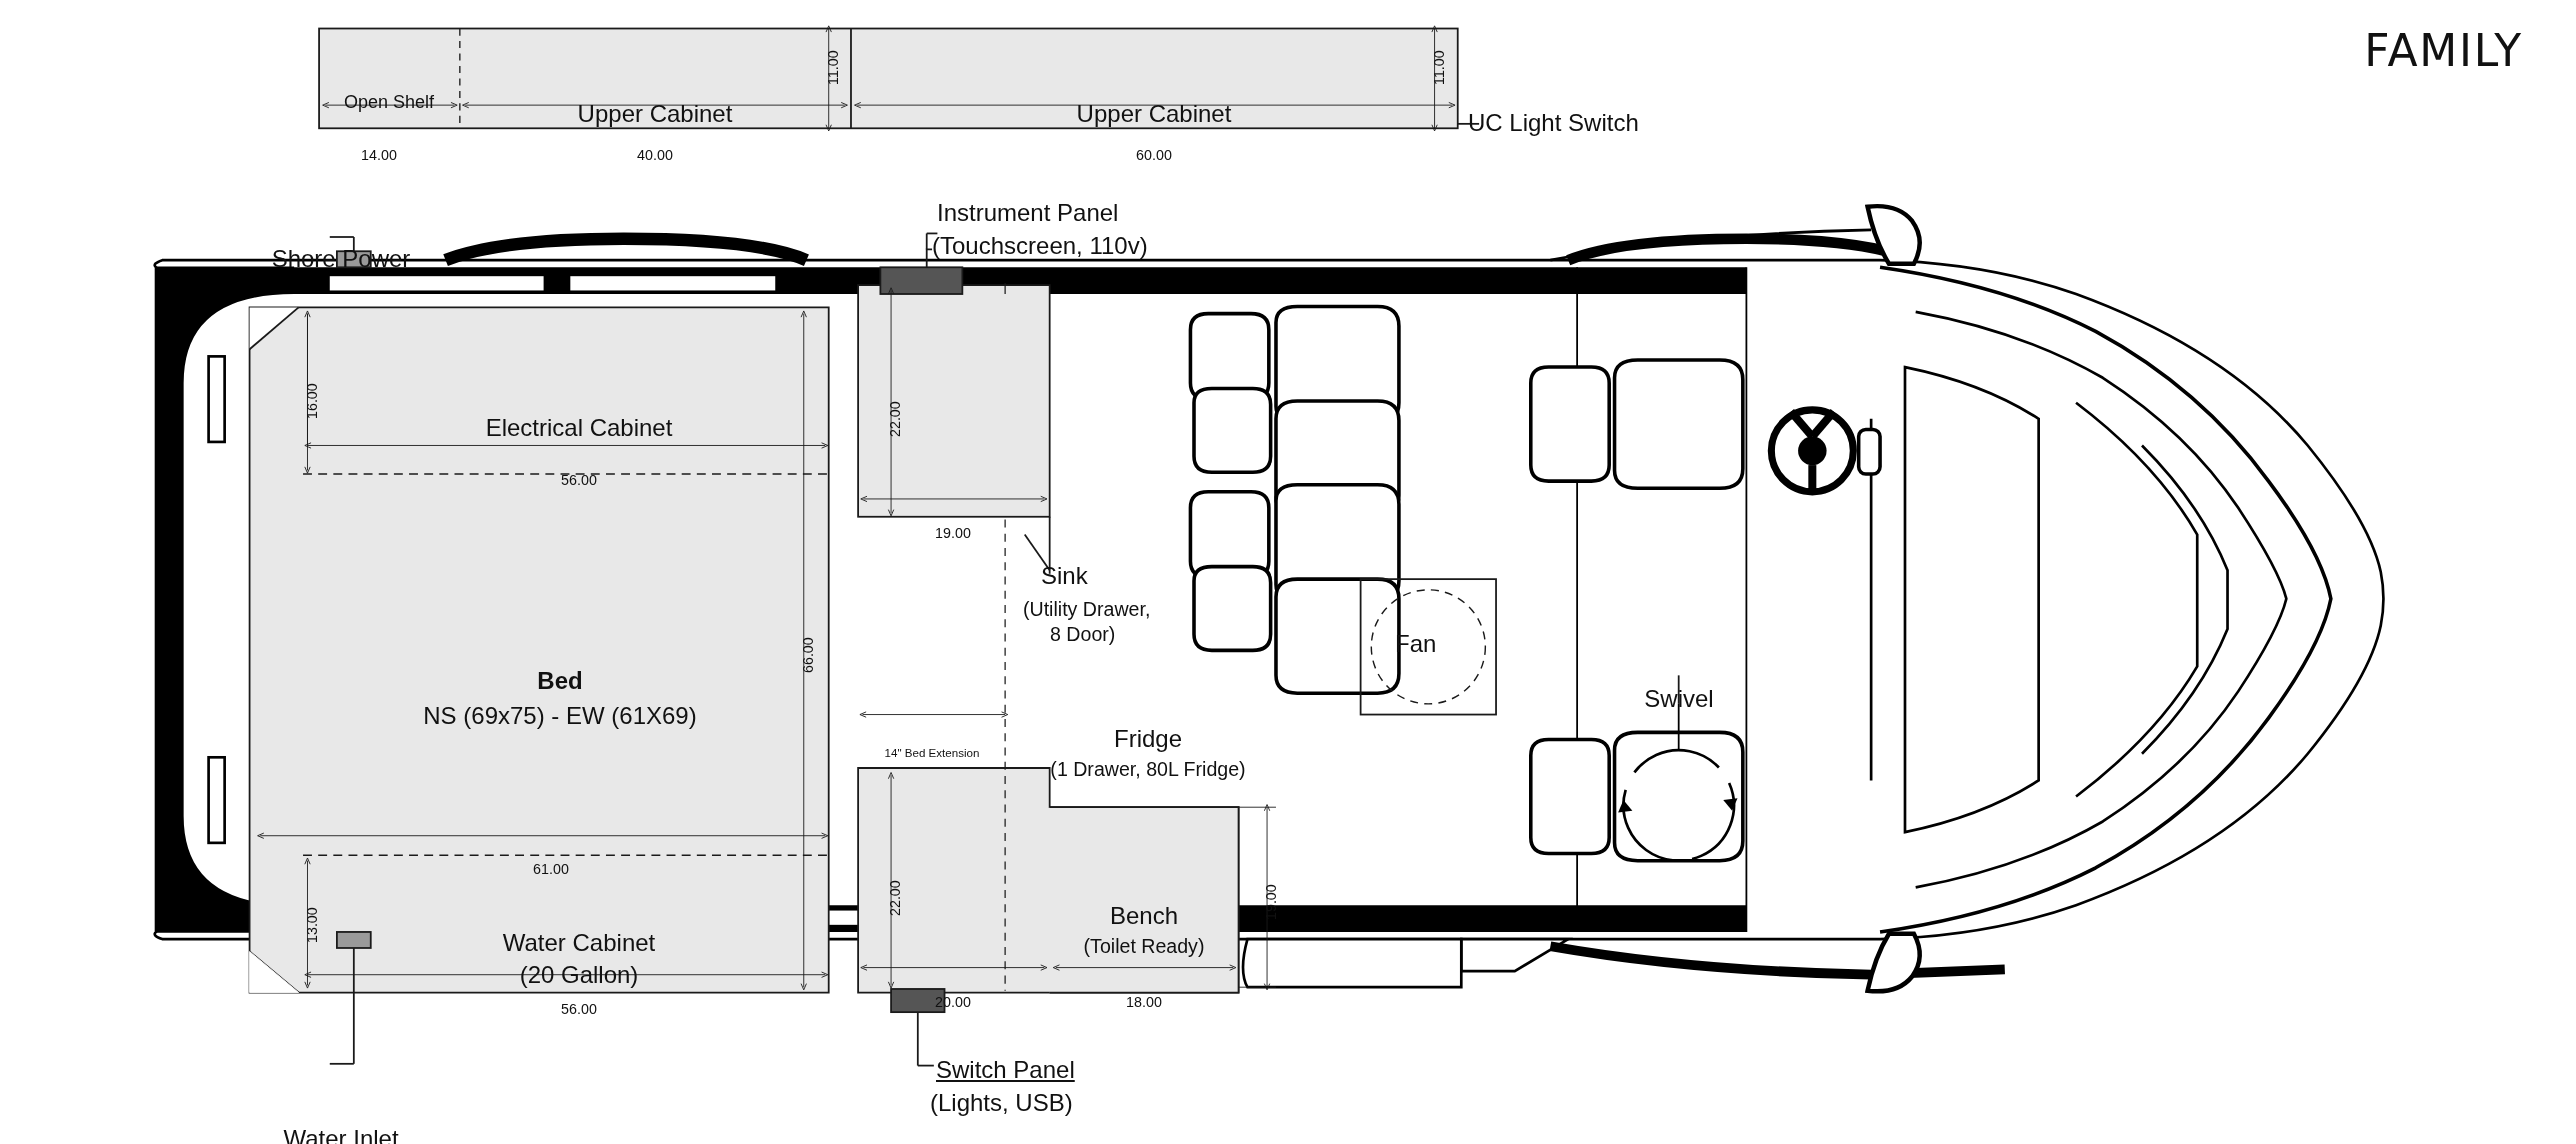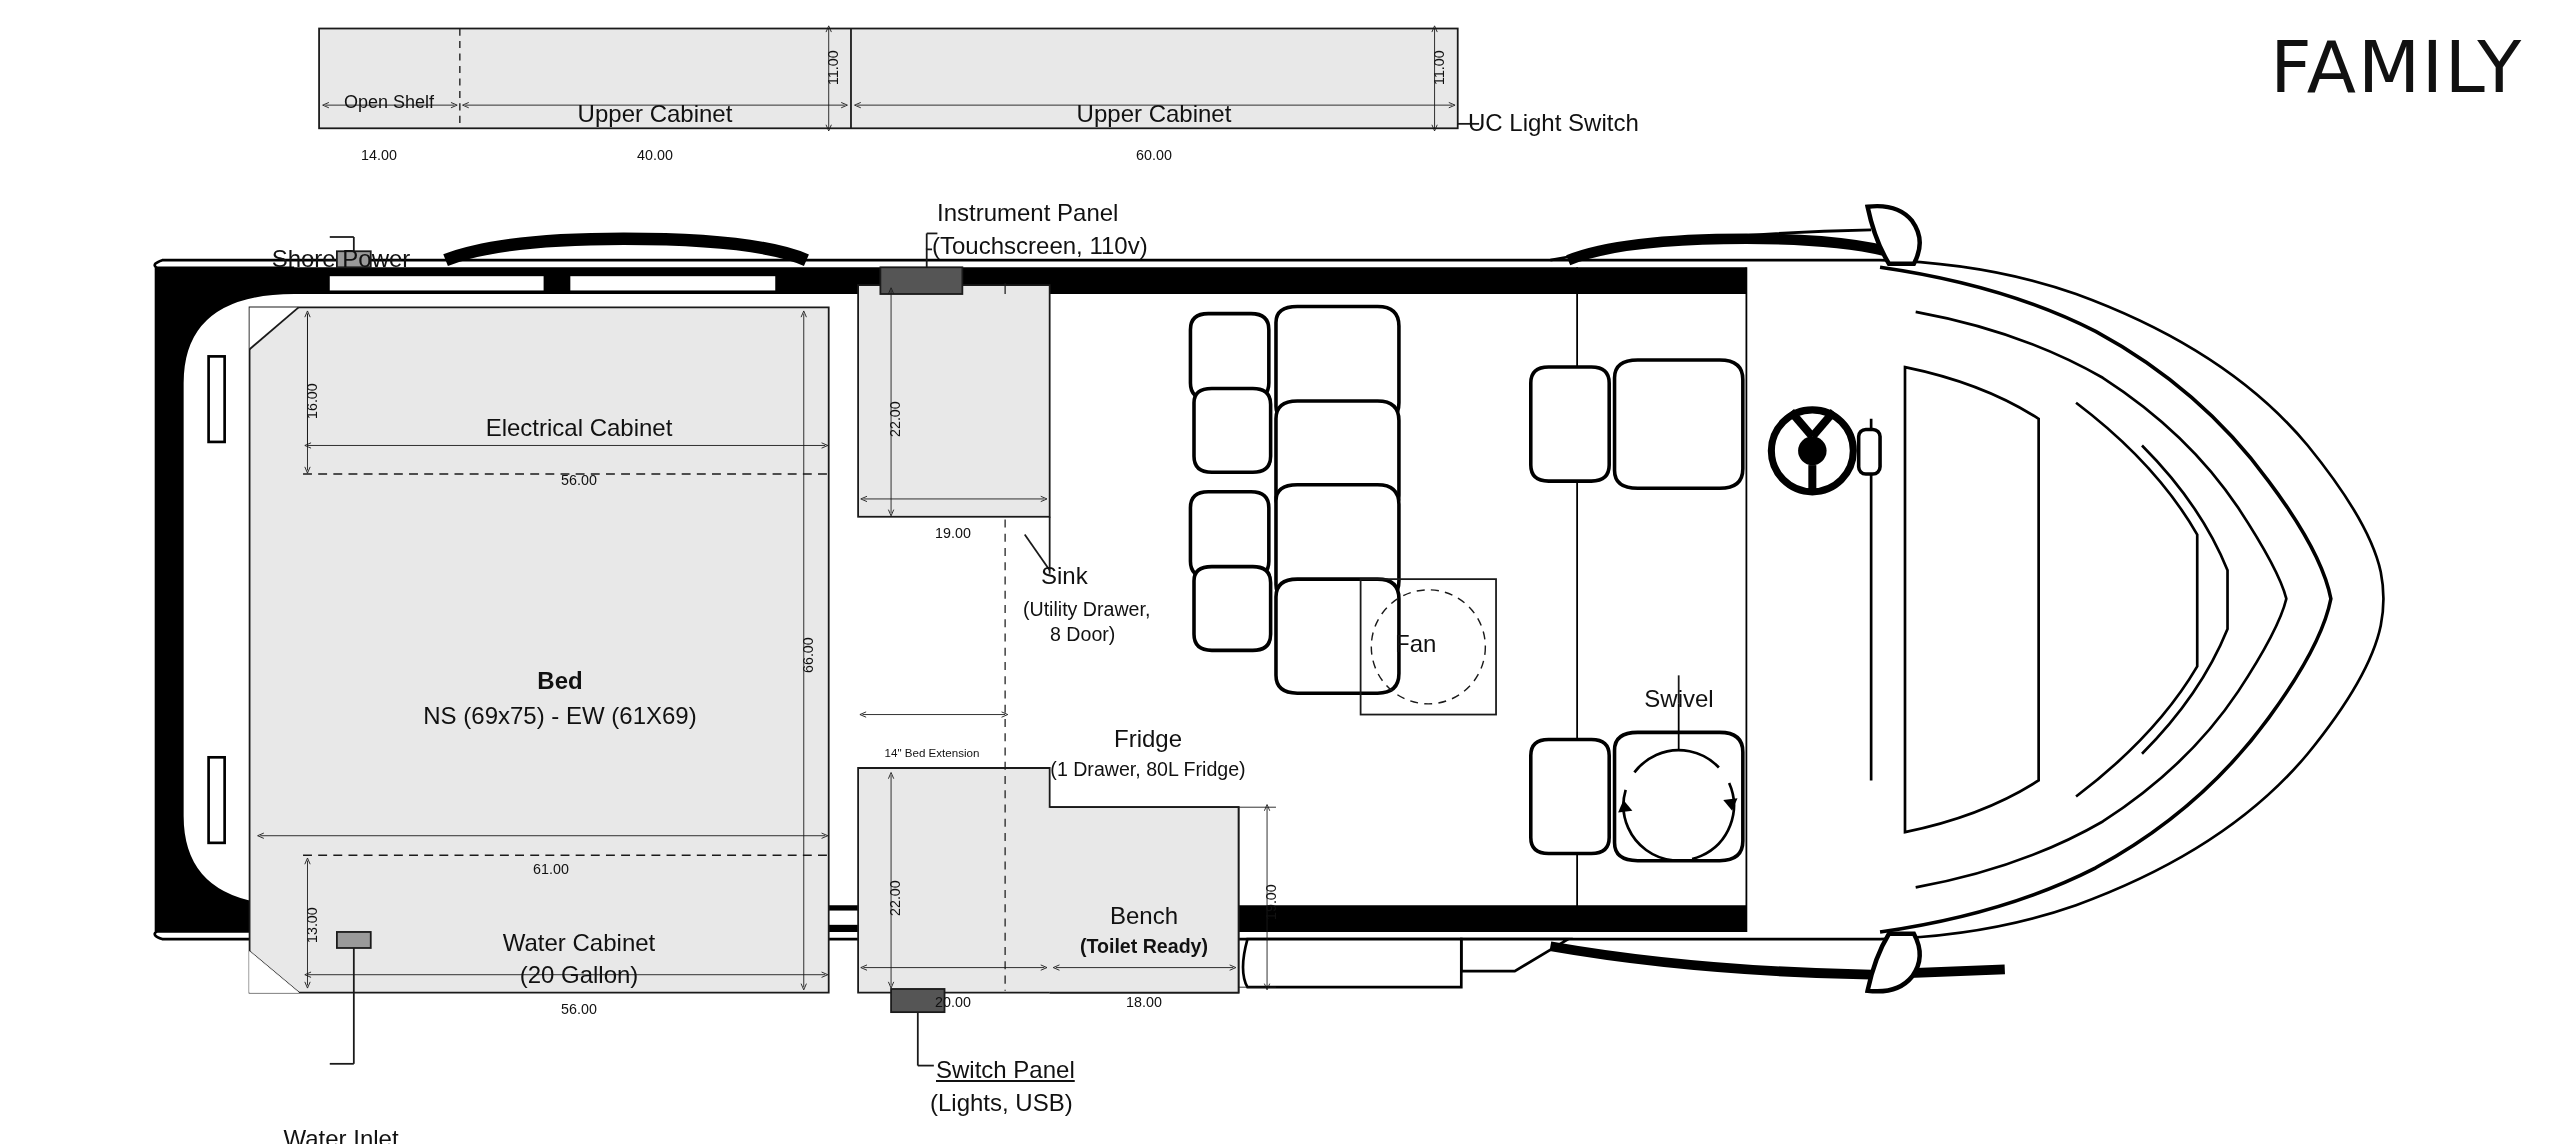--- a/index.html
+++ b/index.html
@@ -31,21 +31,21 @@
     position: absolute;
     white-space: nowrap;
     line-height: 1.12;
     color: #111111;
   }
   .lbl.center { transform: translateX(-50%); text-align: left; margin-top: 46px; }
   .t-brand {
     position: absolute;
     right: 53px;
     top: 25px;
-    font-size: 72px;
+    font-size: 44px;
     letter-spacing: 1.8px;
     font-weight: 400;
     font-family: "DejaVu Sans", sans-serif;
     color: #111111;
     margin-left: 8px;
   }
   .t-title { font-size: 24px; }
   .t-sub { font-size: 19.6px; }
   .t-dim { font-size: 14.3px; }
   .t-dim-sm { font-size: 11.6px; }
@@ -303,20 +303,20 @@
   <div class="lbl t-dim t-vert" style="left:304px; top:943px;">13.00</div>
   <div class="lbl center t-dim" style="left:579px; top:955px;">56.00</div>
 
   <div class="lbl t-dim t-vert" style="left:887px; top:437px;">22.00</div>
   <div class="lbl center t-dim" style="left:953px; top:479px;">19.00</div>
 
   <div class="lbl t-dim t-vert" style="left:887px; top:916px;">22.00</div>
   <div class="lbl center t-dim" style="left:953px; top:948px;">20.00</div>
 
   <div class="lbl center t-title" style="left:1144px; top:857px;">Bench</div>
-  <div class="lbl center t-sub" style="left:1144px; top:890px;font-weight:bold;">(Toilet Ready)</div>
+  <div class="lbl center t-sub" style="left:1144px; top:890px;">(Toilet Ready)</div>
   <div class="lbl center t-dim" style="left:1144px; top:948px;">18.00</div>
   <div class="lbl t-dim t-vert" style="left:1263px; top:920px;">19.00</div>
 
   <div class="lbl center t-dim-sm" style="left:932px; top:700px;">14" Bed Extension</div>
 
 </div>
 
 
 </body></html>

